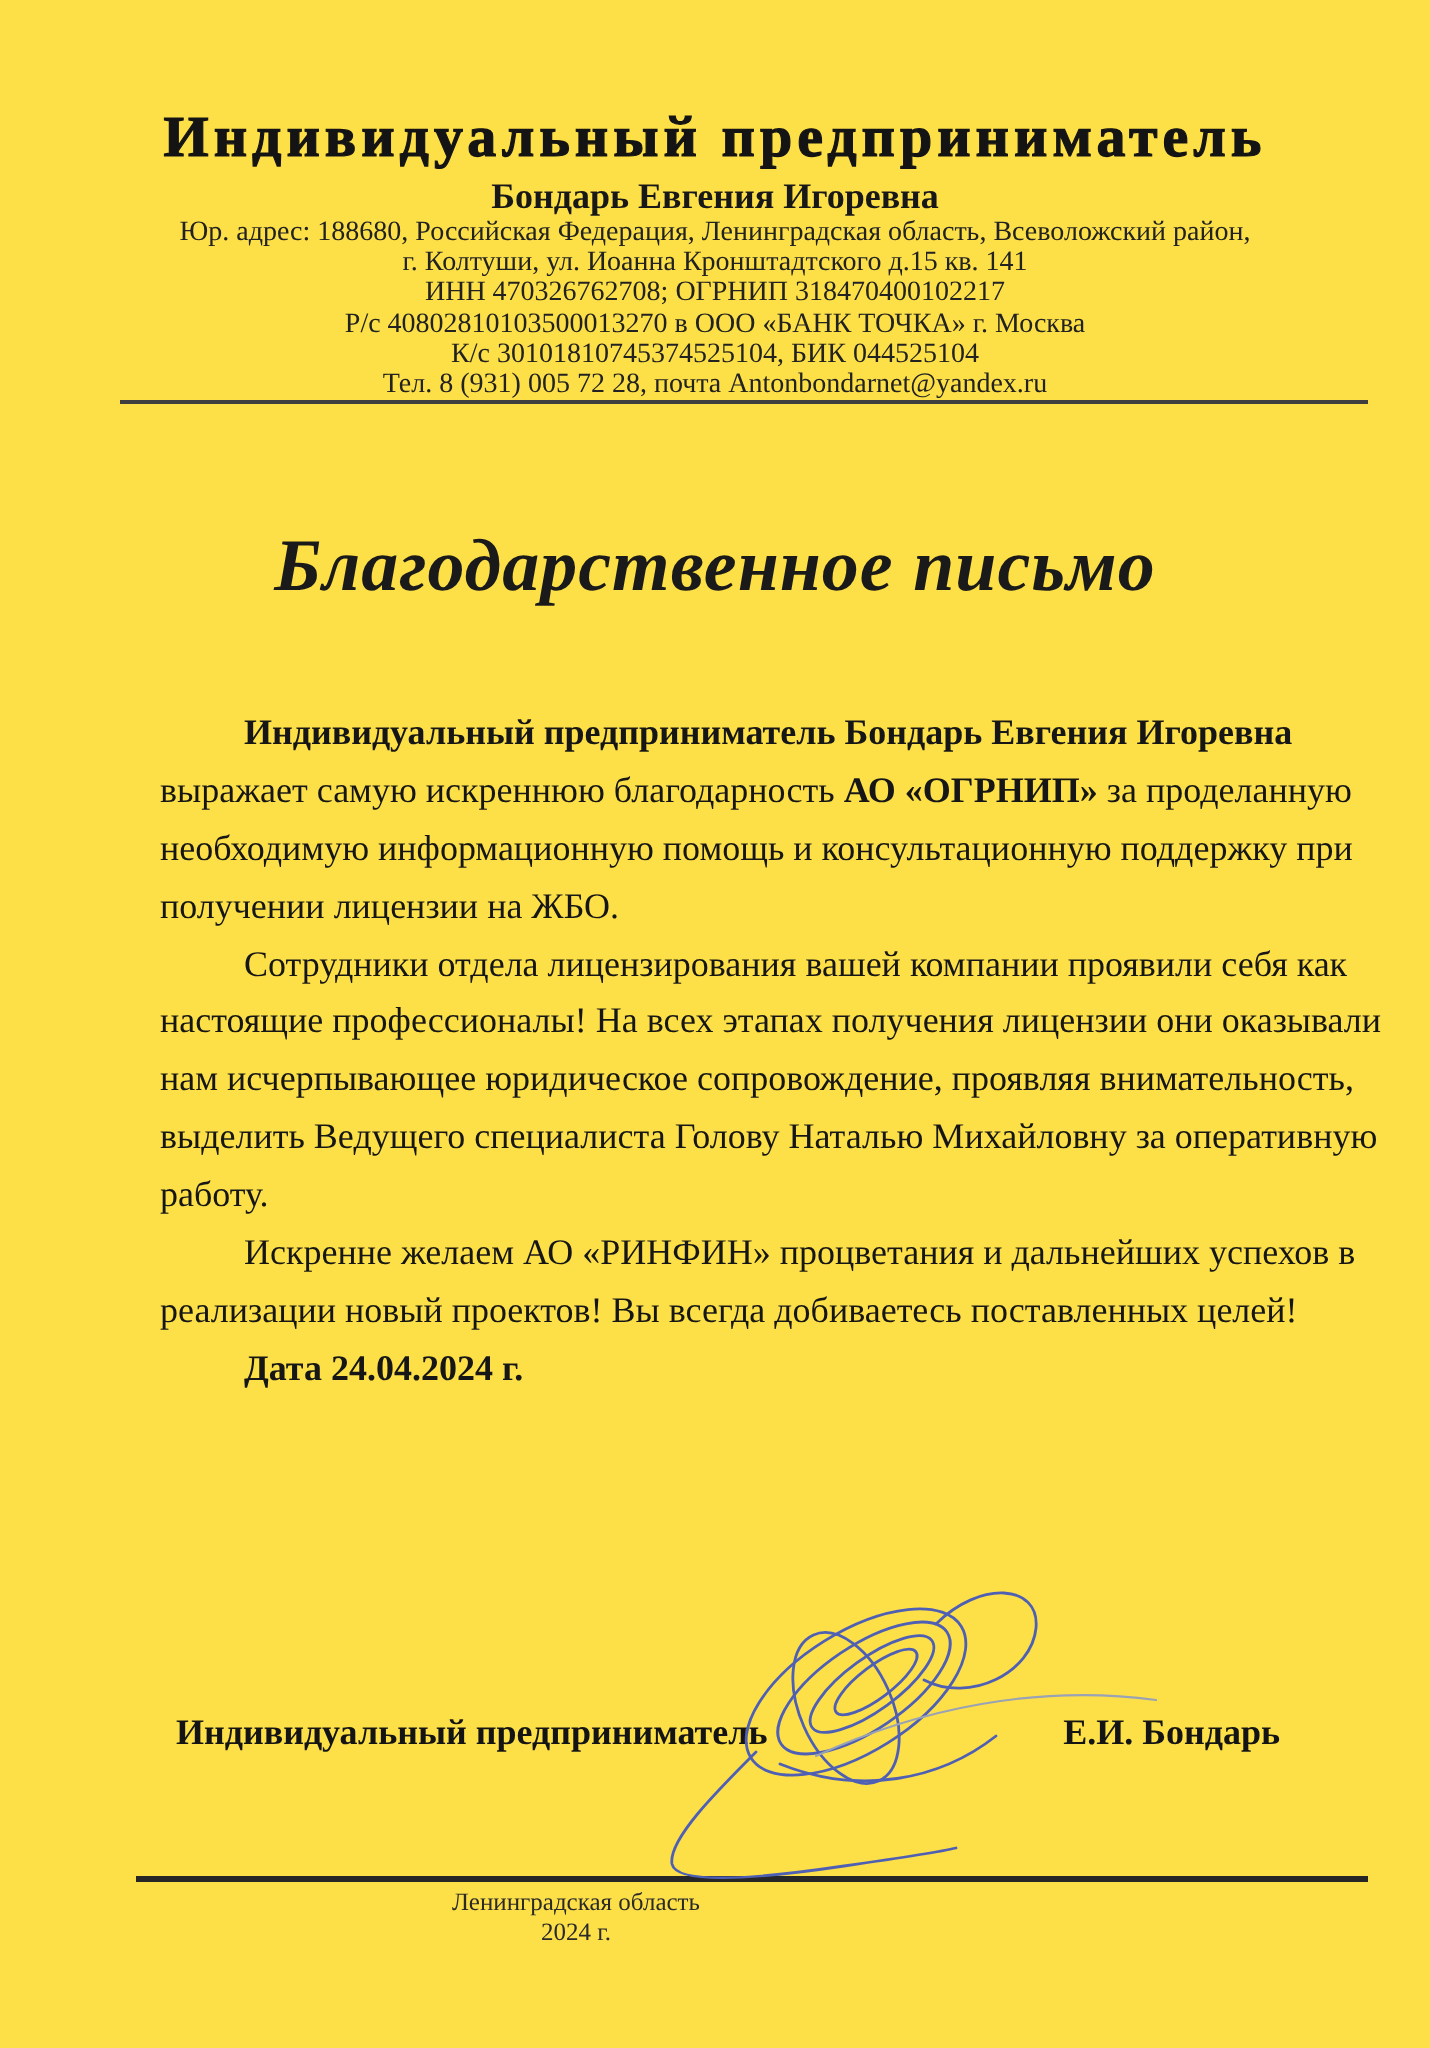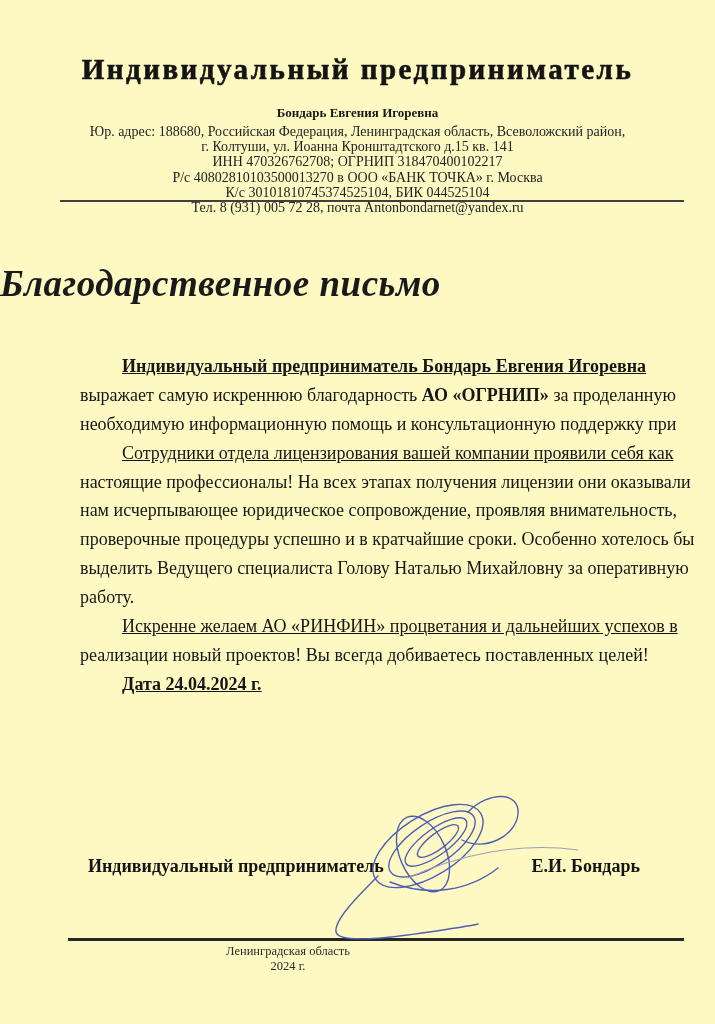--- a/index.html
+++ b/index.html
@@ -4,52 +4,52 @@
 <style>
   html,body{margin:0;padding:0;}
   body{
     width:715px;height:1024px;
     background:#ffffff;
     font-family:"Liberation Serif","DejaVu Serif",serif;
     color:#1c1c1c;
     position:relative;
     overflow:hidden;
   }
-  .page{position:absolute;inset:0;background:#fef9c3;}
+  .page{position:absolute;inset:0;background:#fde047;}
 
   
   .header{position:absolute;top:52px;left:0;width:715px;text-align:center;}
   .org-type{
     font-size:29px;font-weight:bold;letter-spacing:2.5px;
     color:#141414;line-height:34px;
     -webkit-text-stroke:0.6px #141414;
   }
-  .person-name{font-size:13px;font-weight:bold;line-height:22px;margin-top:16px;color:#181818;}
+  .person-name{font-size:18px;font-weight:bold;line-height:22px;margin-top:1px;color:#181818;}
   .addr-line{font-size:14px;line-height:15.2px;color:#222;}
   .header-rule{
     position:absolute;top:200px;left:60px;width:624px;height:2px;
     background:#3f3f3f;
   }
 
   
   .letter-title{
-    position:absolute;top:262px;left:0;width:715px;
+    position:absolute;top:262px;left:0;width:715px;text-align:center;
     font-size:37px;font-weight:bold;font-style:italic;
     letter-spacing:0.5px;color:#1a1a1a;
   }
 
   
   .letter-body{
     position:absolute;top:352px;left:80px;width:575px;
     font-size:18px;color:#161616;
   }
   .body-line{
     height:28.9px;line-height:28.9px;white-space:nowrap;
   }
-  .body-line.indent{padding-left:42px;text-decoration:underline;}
+  .body-line.indent{padding-left:42px;}
   .seg-bold{font-weight:bold;}
 
   
   .sig-row{
     position:absolute;top:856px;left:88px;width:552px;
     display:flex;justify-content:space-between;align-items:flex-start;
     font-size:18px;font-weight:bold;color:#141414;
   }
   .signature-svg{
     position:absolute;left:320px;top:780px;width:270px;height:172px;
@@ -82,24 +82,24 @@
     <div class="addr-line">Тел. 8 (931) 005 72 28, почта Antonbondarnet@yandex.ru</div>
   </div>
   <div class="header-rule"></div>
 
   <div class="letter-title">Благодарственное письмо</div>
 
   <div class="letter-body" id="letter-body">
       <div class="body-line indent"><span class="seg-bold">Индивидуальный предприниматель Бондарь Евгения Игоревна</span></div>
       <div class="body-line"><span>выражает самую искреннюю благодарность </span><span class="seg-bold">АО «ОГРНИП»</span><span> за проделанную</span></div>
       <div class="body-line"><span>необходимую информационную помощь и консультационную поддержку при</span></div>
+      <div class="body-line"><span>получении лицензии на ЖБО.</span></div>
       <div class="body-line indent"><span>Сотрудники отдела лицензирования вашей компании проявили себя как</span></div>
       <div class="body-line"><span>настоящие профессионалы! На всех этапах получения лицензии они оказывали</span></div>
       <div class="body-line"><span>нам исчерпывающее юридическое сопровождение, проявляя внимательность,</span></div>
-      <div class="body-line"><span>проверочные процедуры успешно и в кратчайшие сроки. Особенно хотелось бы</span></div>
       <div class="body-line"><span>выделить Ведущего специалиста Голову Наталью Михайловну за оперативную</span></div>
       <div class="body-line"><span>работу.</span></div>
       <div class="body-line indent"><span>Искренне желаем АО «РИНФИН» процветания и дальнейших успехов в</span></div>
       <div class="body-line"><span>реализации новый проектов! Вы всегда добиваетесь поставленных целей!</span></div>
       <div class="body-line indent"><span class="seg-bold">Дата 24.04.2024 г.</span></div>
     </div>
 
   <div class="sig-row">
     <span>Индивидуальный предприниматель</span>
     <span>Е.И. Бондарь</span>

